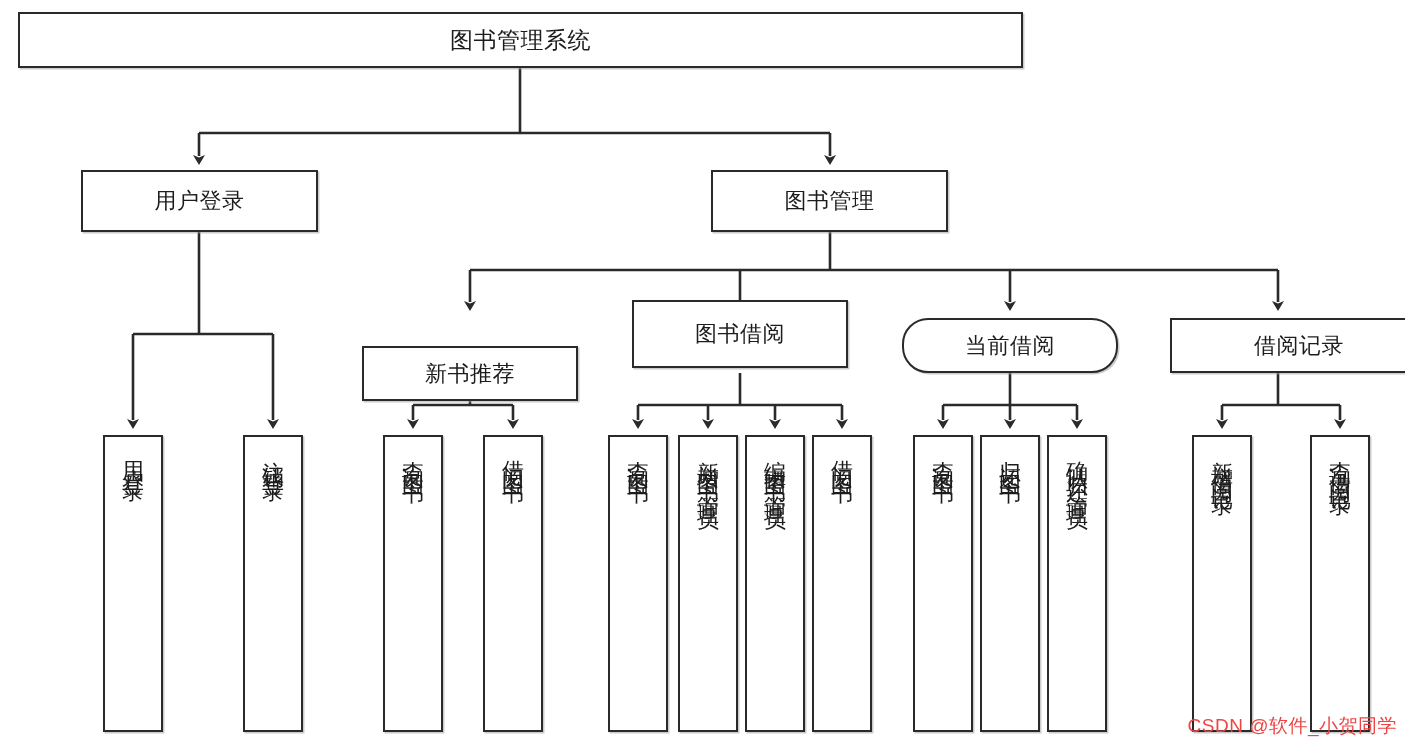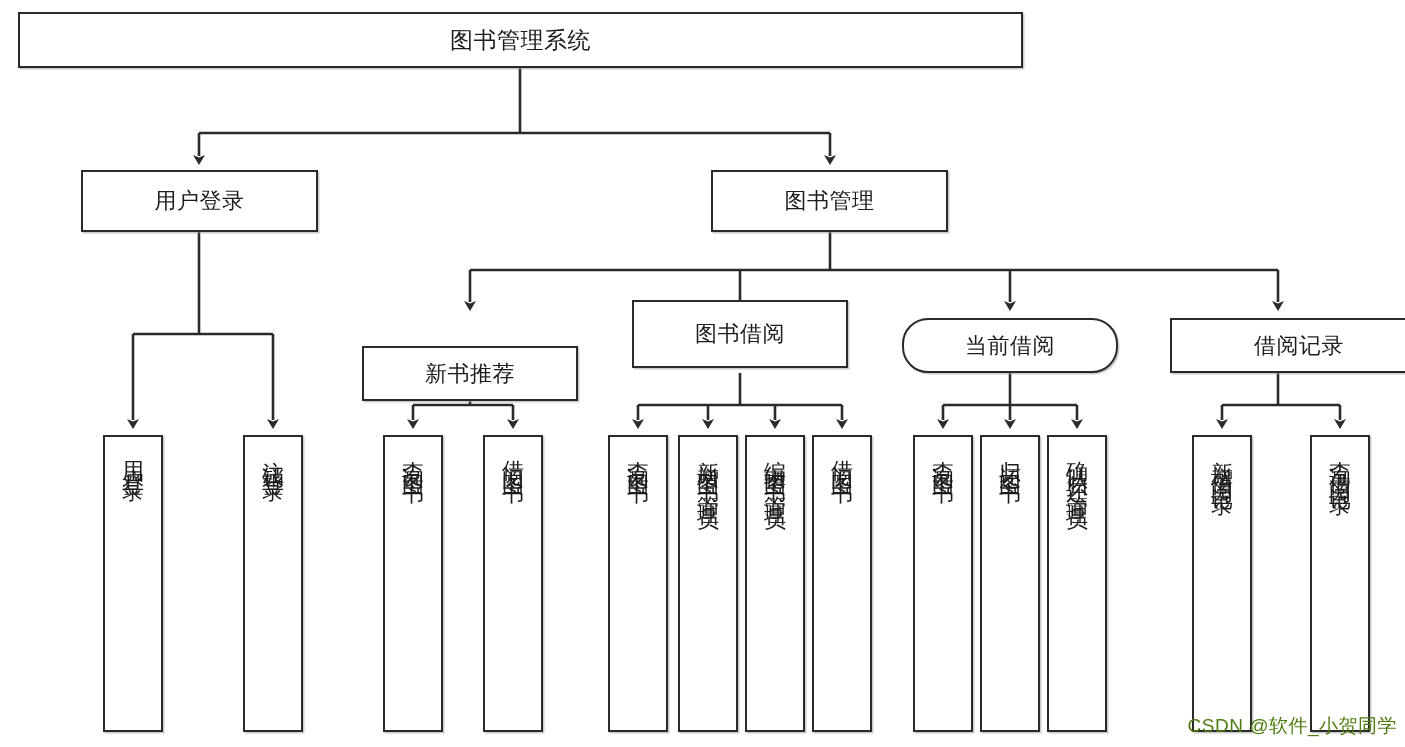--- a/index.html
+++ b/index.html
@@ -64,21 +64,21 @@
     font-size: 22px;
     line-height: 1;
     letter-spacing: 7px;
     white-space: nowrap;
   }
   .watermark {
     position: absolute;
     right: 8px;
     bottom: 8px;
     font-size: 19px;
-    color: #4d7c0f;
+    color: #ef4444;
     white-space: nowrap;
     z-index: 5;
     letter-spacing: 0.5px;
   }
 </style>
 </head>
 <body>
 
 <div id="canvas">
 

